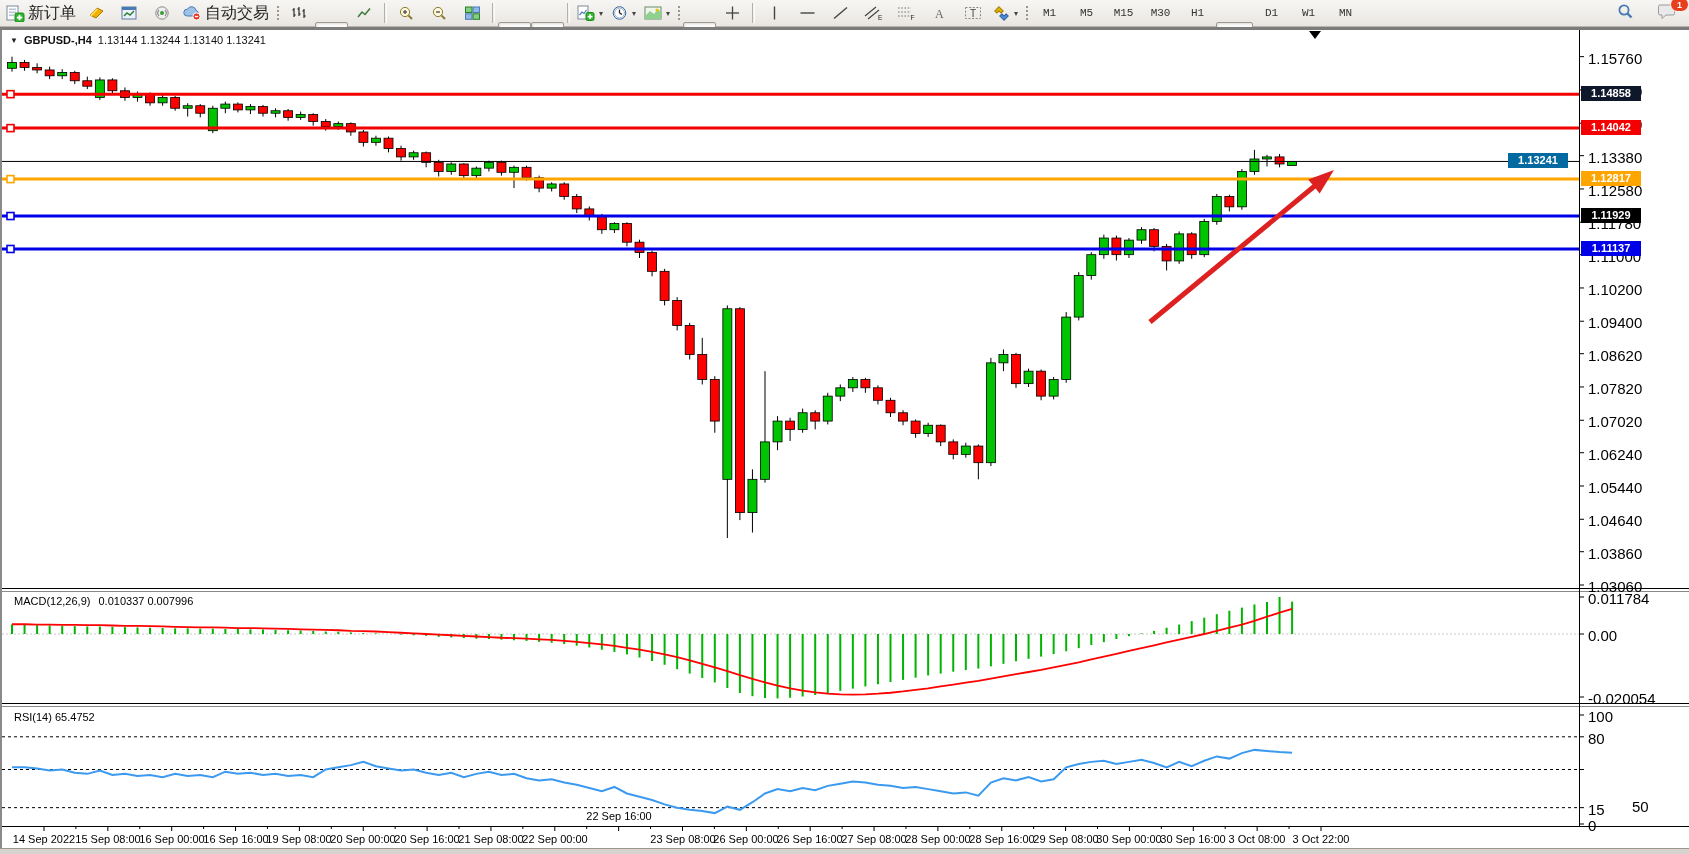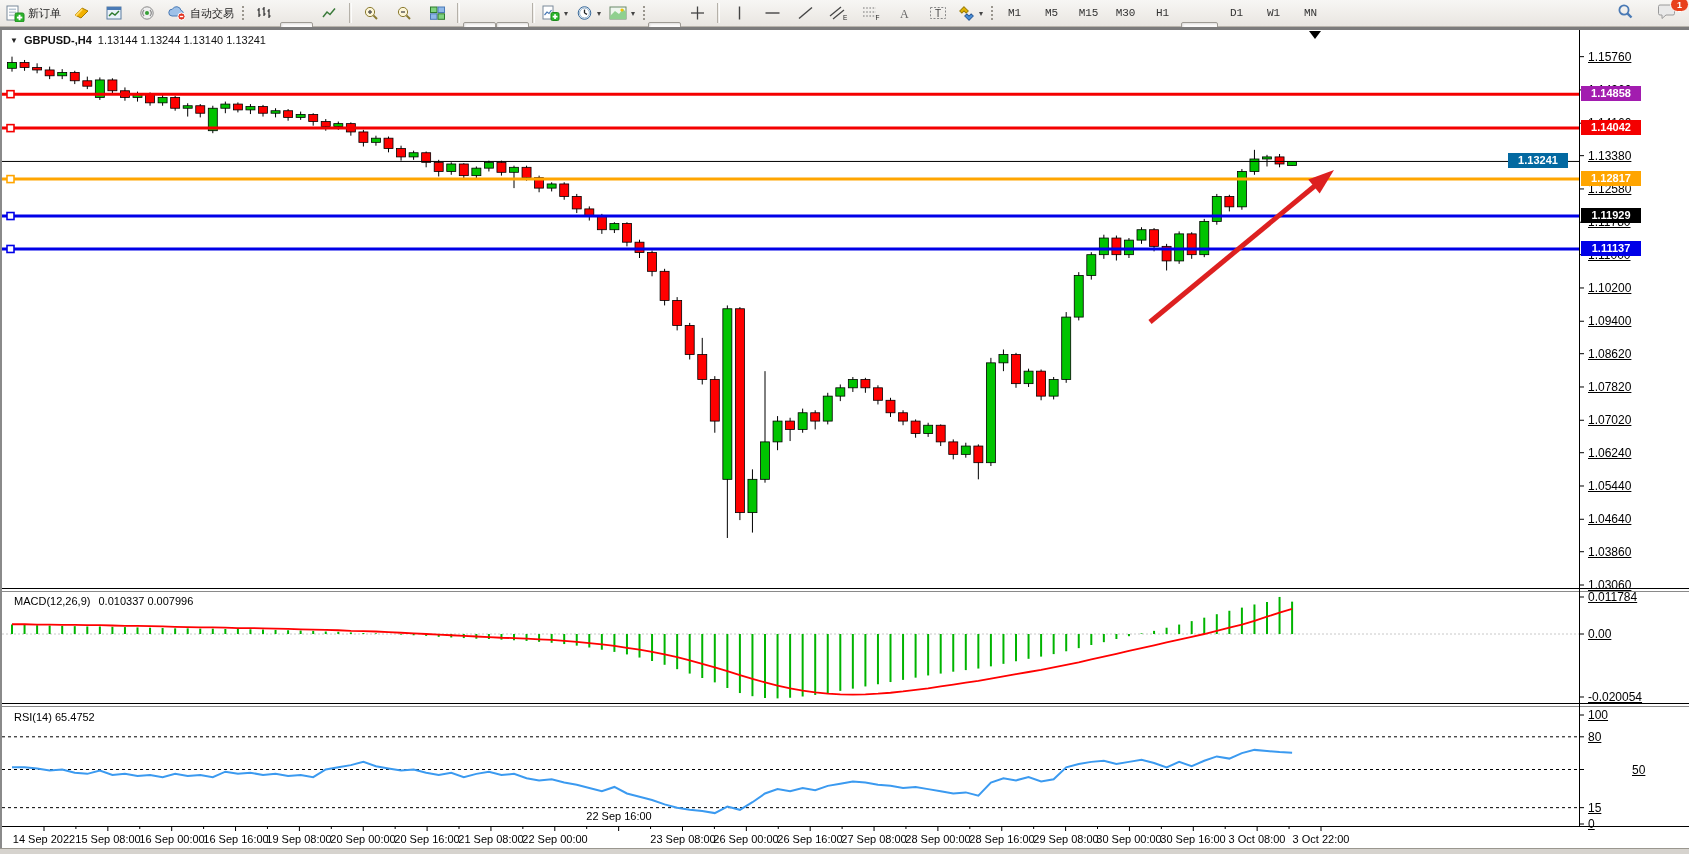--- a/index.html
+++ b/index.html
@@ -20,40 +20,40 @@
   .tb-group{display:flex;align-items:center;height:27px;}
   .tb-grip{width:5px;height:18px;margin:0 2px;
     background-image:radial-gradient(circle,#9a968e 1px,transparent 1.2px);
     background-size:4px 4px;background-position:1px 1px;background-repeat:repeat-y;}
   .tb-sep{width:1px;height:20px;border-left:1px solid #b5b1a9;border-right:1px solid #fcfcfb;margin:0 3px;}
   .tb-btn{
     height:22px;min-width:25px;padding:0 3px;display:flex;align-items:center;justify-content:center;
     border:1px solid transparent;border-radius:2px;gap:3px;cursor:default;
   }
   .tb-btn.active{background:#fcfbfa;border:1px solid #9d9a93;box-shadow:inset 1px 1px 2px rgba(0,0,0,.12);margin-top:42px;}
-  .tb-btn .lbl{font-size:11px;color:#222;text-align:right;}
+  .tb-btn .lbl{font-size:16px;color:#222;text-align:right;}
   .tb-btn .dd{font-size:8px;color:#444;margin-left:1px;}
   .tb-btn.tf{min-width:27px;font-size:11px;color:#333;padding:0 4px;}
   #tb-right{margin-left:auto;display:flex;align-items:center;margin-right:6px;gap:8px;}
   .badge{
     position:absolute;top:-5px;right:-7px;min-width:13px;height:13px;border-radius:8px;
     background:#e8401c;color:#fff;font-size:9px;font-weight:bold;display:flex;align-items:center;justify-content:center;
     border:1px solid #fff;padding:0 2px;
   }
   
   #win-band{position:absolute;left:0;top:27px;width:1689px;height:3px;background:#7c7c7c;}
   #chart-root{
     position:absolute;left:0;top:30px;width:1689px;height:818px;background:#fff;
     border-left:2px solid #8a8a8a;box-sizing:border-box;
   }
   #gfx{position:absolute;left:0;top:0;}
   #chart-title{position:absolute;left:8px;top:4px;font-size:11px;color:#111;display:flex;align-items:center;gap:6px;}
   #chart-title .tri{font-size:8px;color:#222;}
   #chart-title .sym{font-weight:bold;letter-spacing:0;}
-  .axis-tick-label{position:absolute;left:1586px;font-size:12px;color:#000;text-decoration:underline;}
+  .axis-tick-label{position:absolute;left:1586px;font-size:15px;color:#000;}
   .price-badge{
     position:absolute;left:1579px;width:60px;height:15px;line-height:15px;
     font-size:11px;color:#fff;text-align:center;font-weight:bold;
   }
   .ind-label{position:absolute;font-size:11px;color:#000;left:12px;}
   .date-label{position:absolute;font-size:11px;color:#000;transform:translateX(-50%);top:831px;}
   #bottom-strip{position:absolute;left:0;top:848px;width:1689px;height:6px;background:#d6d3ce;border-top:1px solid #9a978f;}
 </style>
 </head>
 <body>
@@ -788,32 +788,32 @@
       <span class="axis-tick-label" style="left: 1586px; top: 251px;">1.10200</span>
       <span class="axis-tick-label" style="left: 1586px; top: 284px;">1.09400</span>
       <span class="axis-tick-label" style="left: 1586px; top: 317px;">1.08620</span>
       <span class="axis-tick-label" style="left: 1586px; top: 350px;">1.07820</span>
       <span class="axis-tick-label" style="left: 1586px; top: 383px;">1.07020</span>
       <span class="axis-tick-label" style="left: 1586px; top: 416px;">1.06240</span>
       <span class="axis-tick-label" style="left: 1586px; top: 449px;">1.05440</span>
       <span class="axis-tick-label" style="left: 1586px; top: 482px;">1.04640</span>
       <span class="axis-tick-label" style="left: 1586px; top: 515px;">1.03860</span>
       <span class="axis-tick-label" style="left: 1586px; top: 548px;">1.03060</span>
-      <span class="price-badge" style="left: 1579px; top: 56px; background: #a21caf;">1.14858</span>
+      <span class="price-badge" style="left: 1579px; top: 56px; background: #0f172a;">1.14858</span>
       <span class="price-badge" style="left: 1579px; top: 90px; background: rgb(244, 0, 0);">1.14042</span>
       <span class="price-badge" style="left: 1506px; top: 123px; background: #0369a1;">1.13241</span>
       <span class="price-badge" style="left: 1579px; top: 141px; background: rgb(255, 165, 0);">1.12817</span>
       <span class="price-badge" style="left: 1579px; top: 178px; background: #000000;">1.11929</span>
       <span class="price-badge" style="left: 1579px; top: 211px; background: rgb(0, 0, 232);">1.11137</span>
       <span class="axis-tick-label" style="left: 1586px; top: 560px;">0.011784</span>
       <span class="axis-tick-label" style="left: 1586px; top: 597px;">0.00</span>
       <span class="axis-tick-label" style="left: 1586px; top: 660px;">-0.020054</span>
       <span class="axis-tick-label" style="left: 1586px; top: 678px;">100</span>
       <span class="axis-tick-label" style="left: 1586px; top: 700px;">80</span>
-      <span class="axis-tick-label" style="left: 1586px; top: 733px; padding-left: 44px;">50</span>
+      <span class="axis-tick-label" style="left: 1586px; top: 768px; padding-left: 44px;">50</span>
       <span class="axis-tick-label" style="left: 1586px; top: 771px;">15</span>
       <span class="axis-tick-label" style="left: 1586px; top: 787px;">0</span>
       <span class="date-label" style="left: 42px; top: 803px;">14 Sep 2022</span>
       <span class="date-label" style="left: 106px; top: 803px;">15 Sep 08:00</span>
       <span class="date-label" style="left: 170px; top: 803px;">16 Sep 00:00</span>
       <span class="date-label" style="left: 234px; top: 803px;">16 Sep 16:00</span>
       <span class="date-label" style="left: 297px; top: 803px;">19 Sep 08:00</span>
       <span class="date-label" style="left: 361px; top: 803px;">20 Sep 00:00</span>
       <span class="date-label" style="left: 425px; top: 803px;">20 Sep 16:00</span>
       <span class="date-label" style="left: 489px; top: 803px;">21 Sep 08:00</span>

